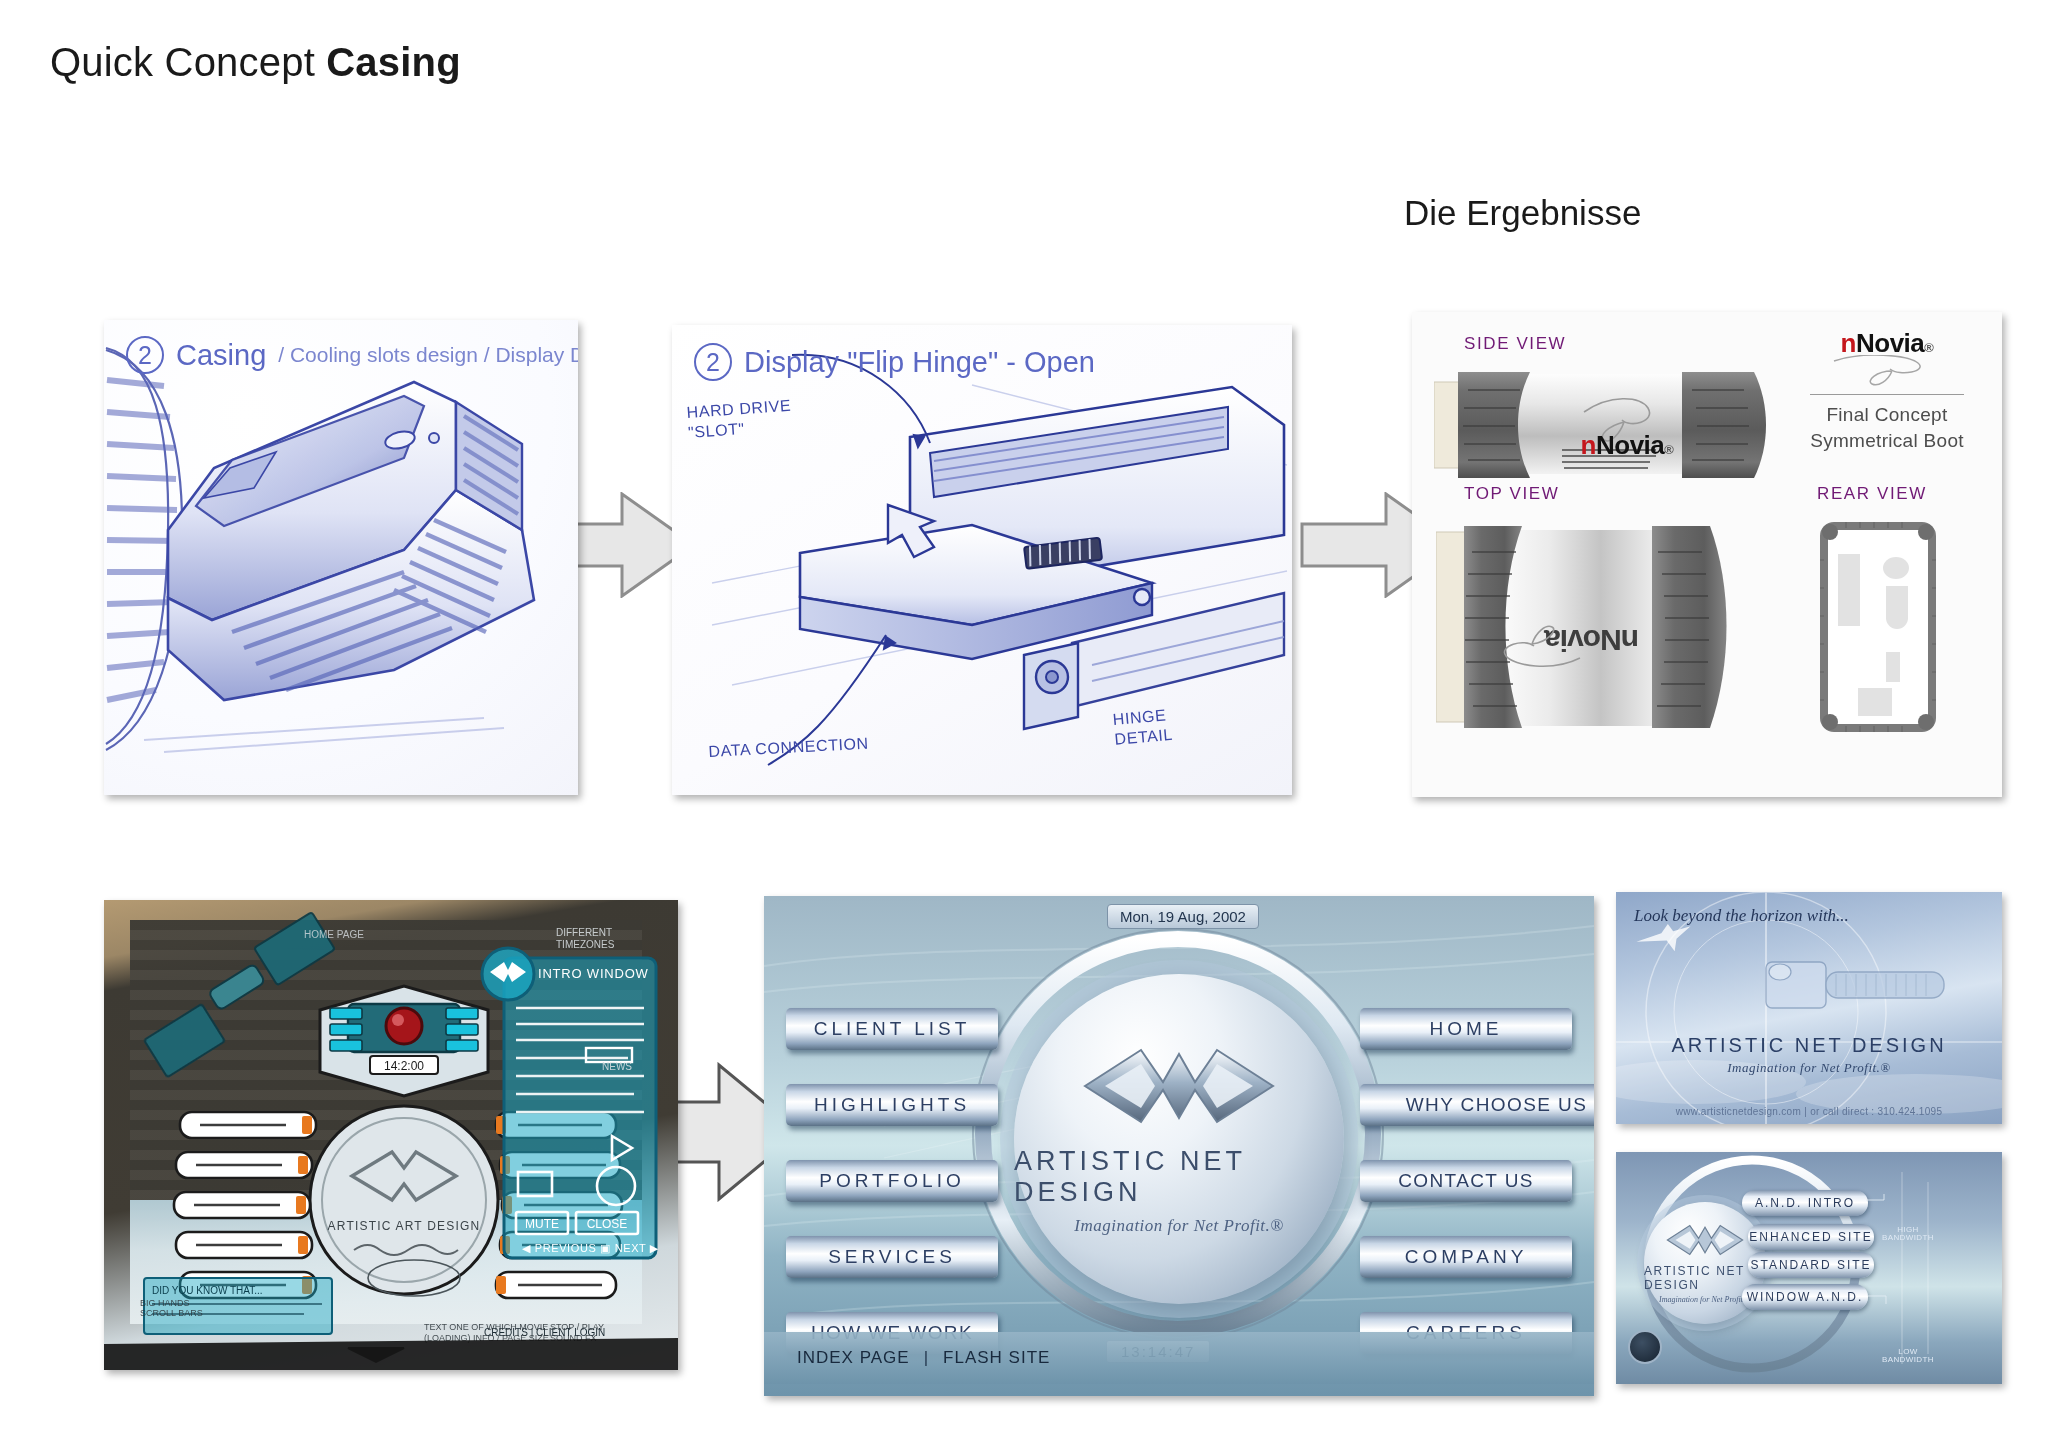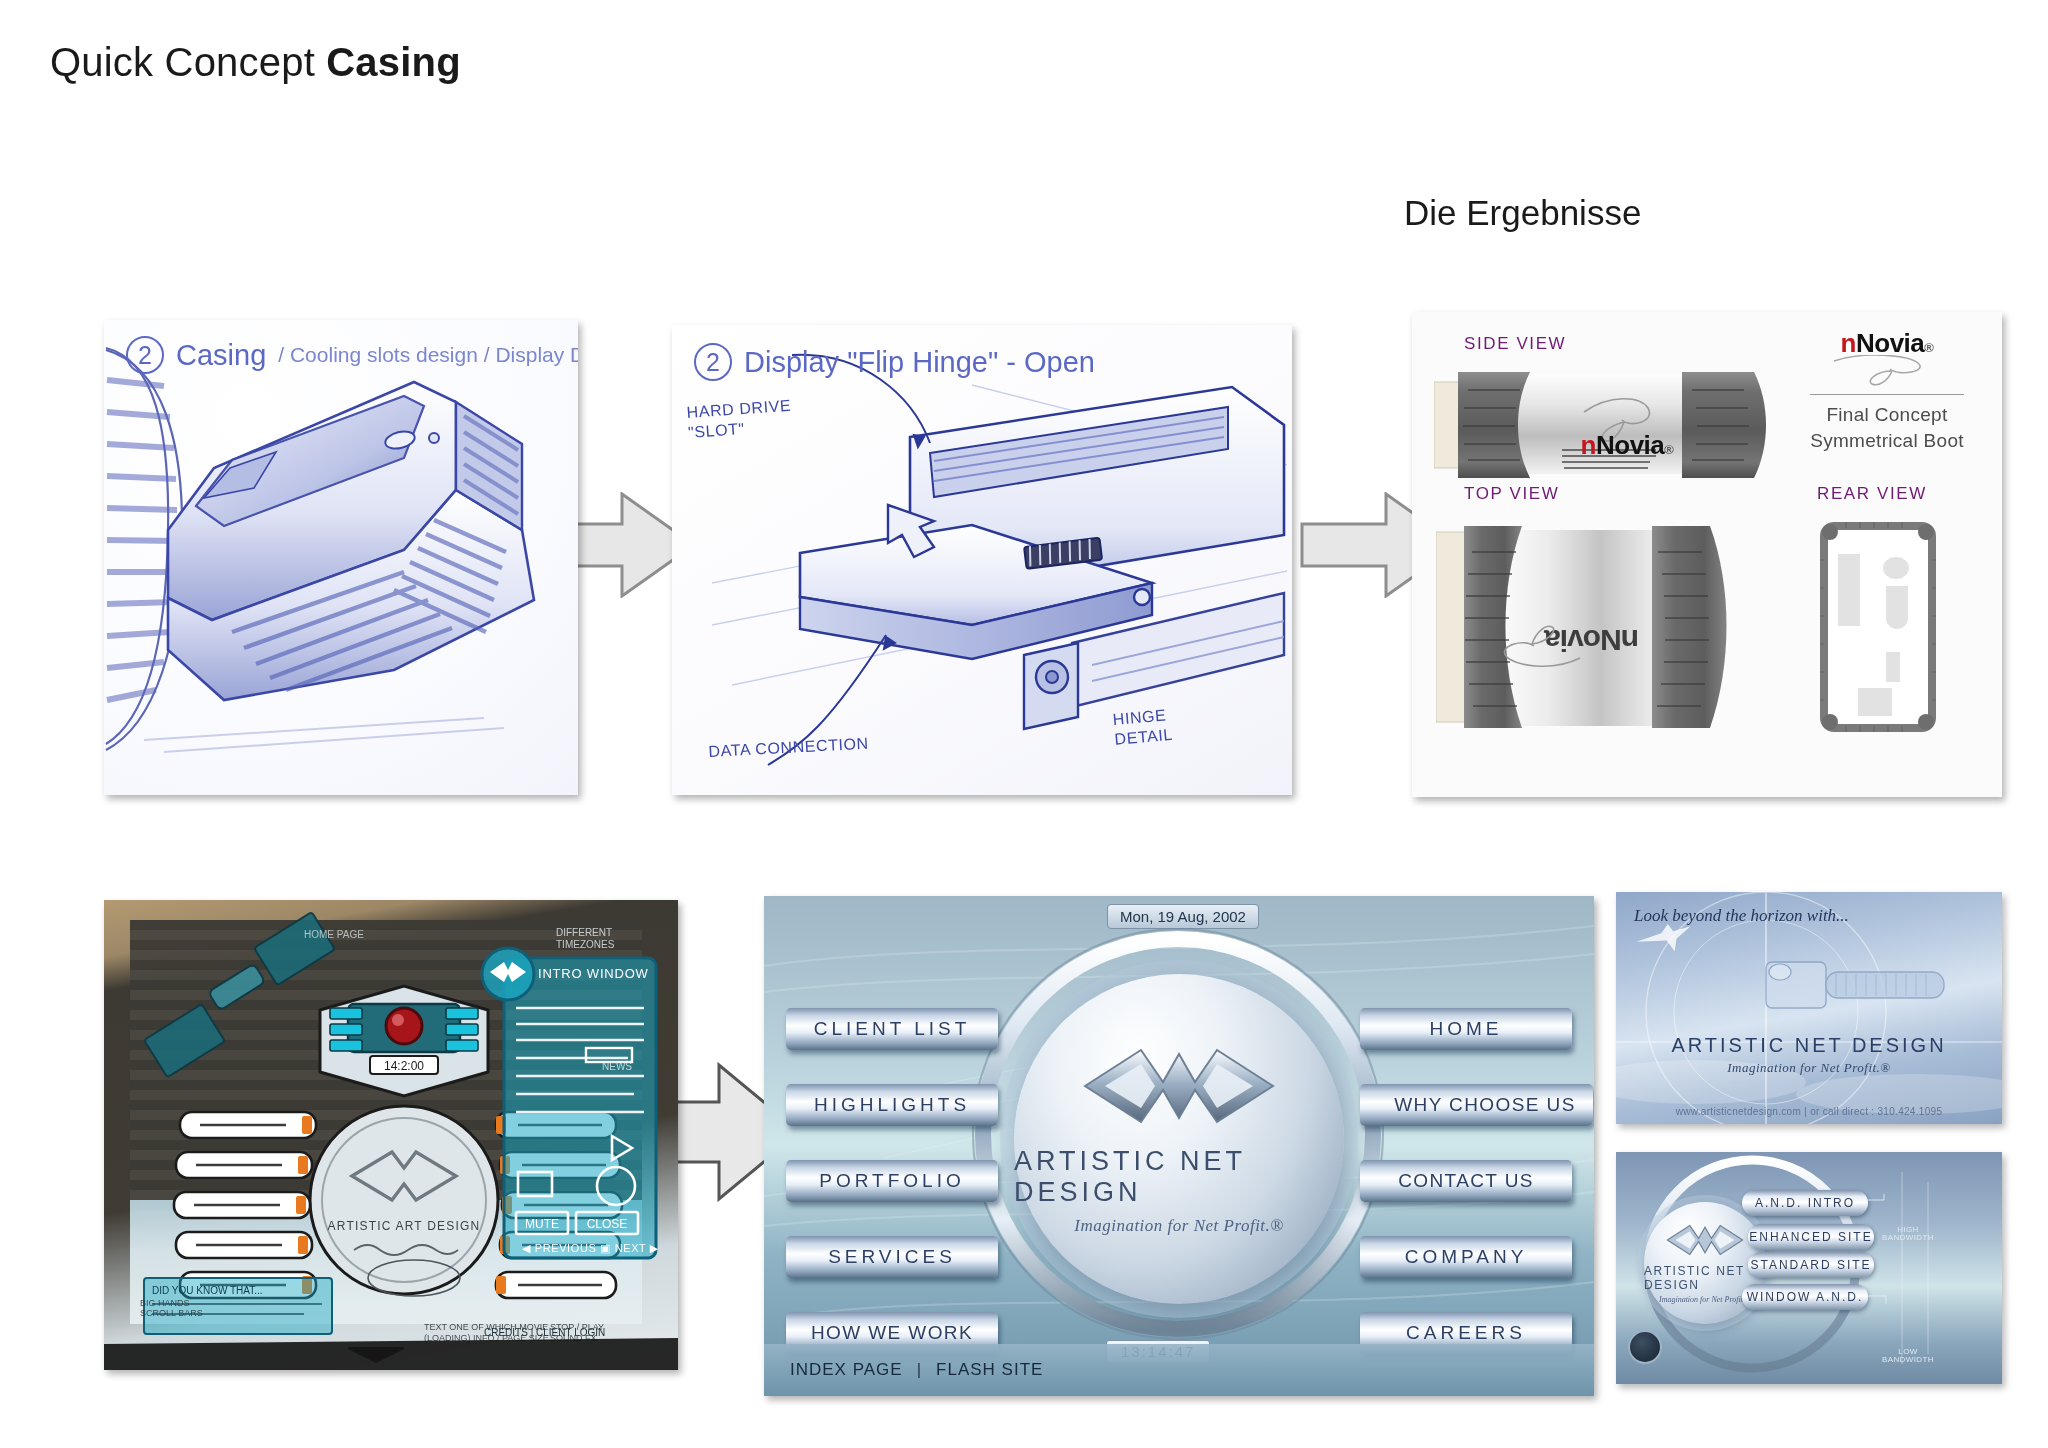--- a/index.html
+++ b/index.html
@@ -102,23 +102,23 @@
     border: 1px solid #7d93a8; border-radius: 4px;
     font-size: 15px; color: #23364f; padding: 3px 12px; white-space: nowrap;
   }
   .time-chip {
     position: absolute;
     background: linear-gradient(180deg,#f2f6fa,#c2d0de);
     border: 1px solid #7d93a8; border-radius: 3px;
     font-size: 15px; color: #1e2f47; padding: 2px 14px; letter-spacing: 2px;
   }
   .footbar {
-    position: absolute; left: 0; bottom: 0; width: 100%; height: 52px;
+    position: absolute; left: 0; bottom: 12px; width: 100%; height: 52px;
     background: linear-gradient(180deg, rgba(150,180,198,.9), rgba(110,148,171,.95));
-    display: flex; align-items: center; gap: 14px; padding-left: 26px;
+    display: flex; align-items: center; gap: 14px; padding-left: 33px;
     font-size: 17px; color: #18293d; letter-spacing: 1px;
   }
   .footbar .sep { color: #24384f; }
 
   
   .thumb {
     position: absolute; overflow: hidden;
     box-shadow: 3px 4px 7px rgba(0,0,0,.28);
   }
   .thumb-top {
@@ -726,21 +726,21 @@
     <div class="nav-btn" style="left:22px; top:340px; width:212px;">
       <span>SERVICES</span>
     </div>
     <div class="nav-btn tight" style="left:22px; top:416px; width:212px;">
       <span>HOW WE WORK</span>
     </div>
 
     <div class="nav-btn" style="left:596px; top:112px; width:212px;">
       <span>HOME</span>
     </div>
-    <div class="nav-btn tight" style="left:596px; top:188px; width:233px;padding-left:17px;">
+    <div class="nav-btn tight" style="left:596px; top:188px; width:256px;padding-left:17px;">
       <span>WHY CHOOSE US</span>
     </div>
     <div class="nav-btn tight" style="left:596px; top:264px; width:212px;">
       <span>CONTACT US</span>
     </div>
     <div class="nav-btn" style="left:596px; top:340px; width:212px;">
       <span>COMPANY</span>
     </div>
     <div class="nav-btn" style="left:596px; top:416px; width:212px;">
       <span>CAREERS</span>

